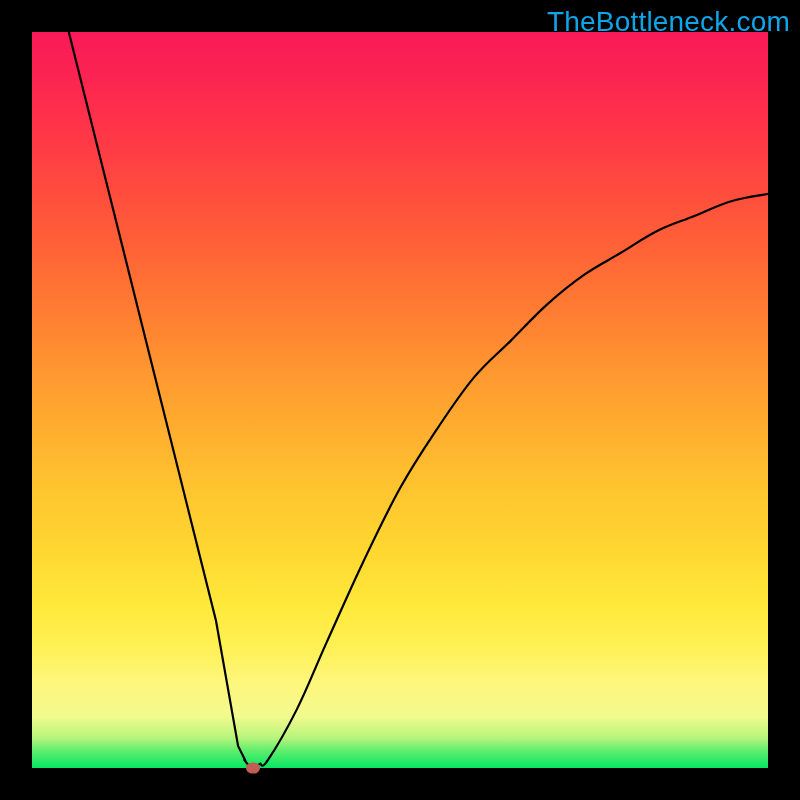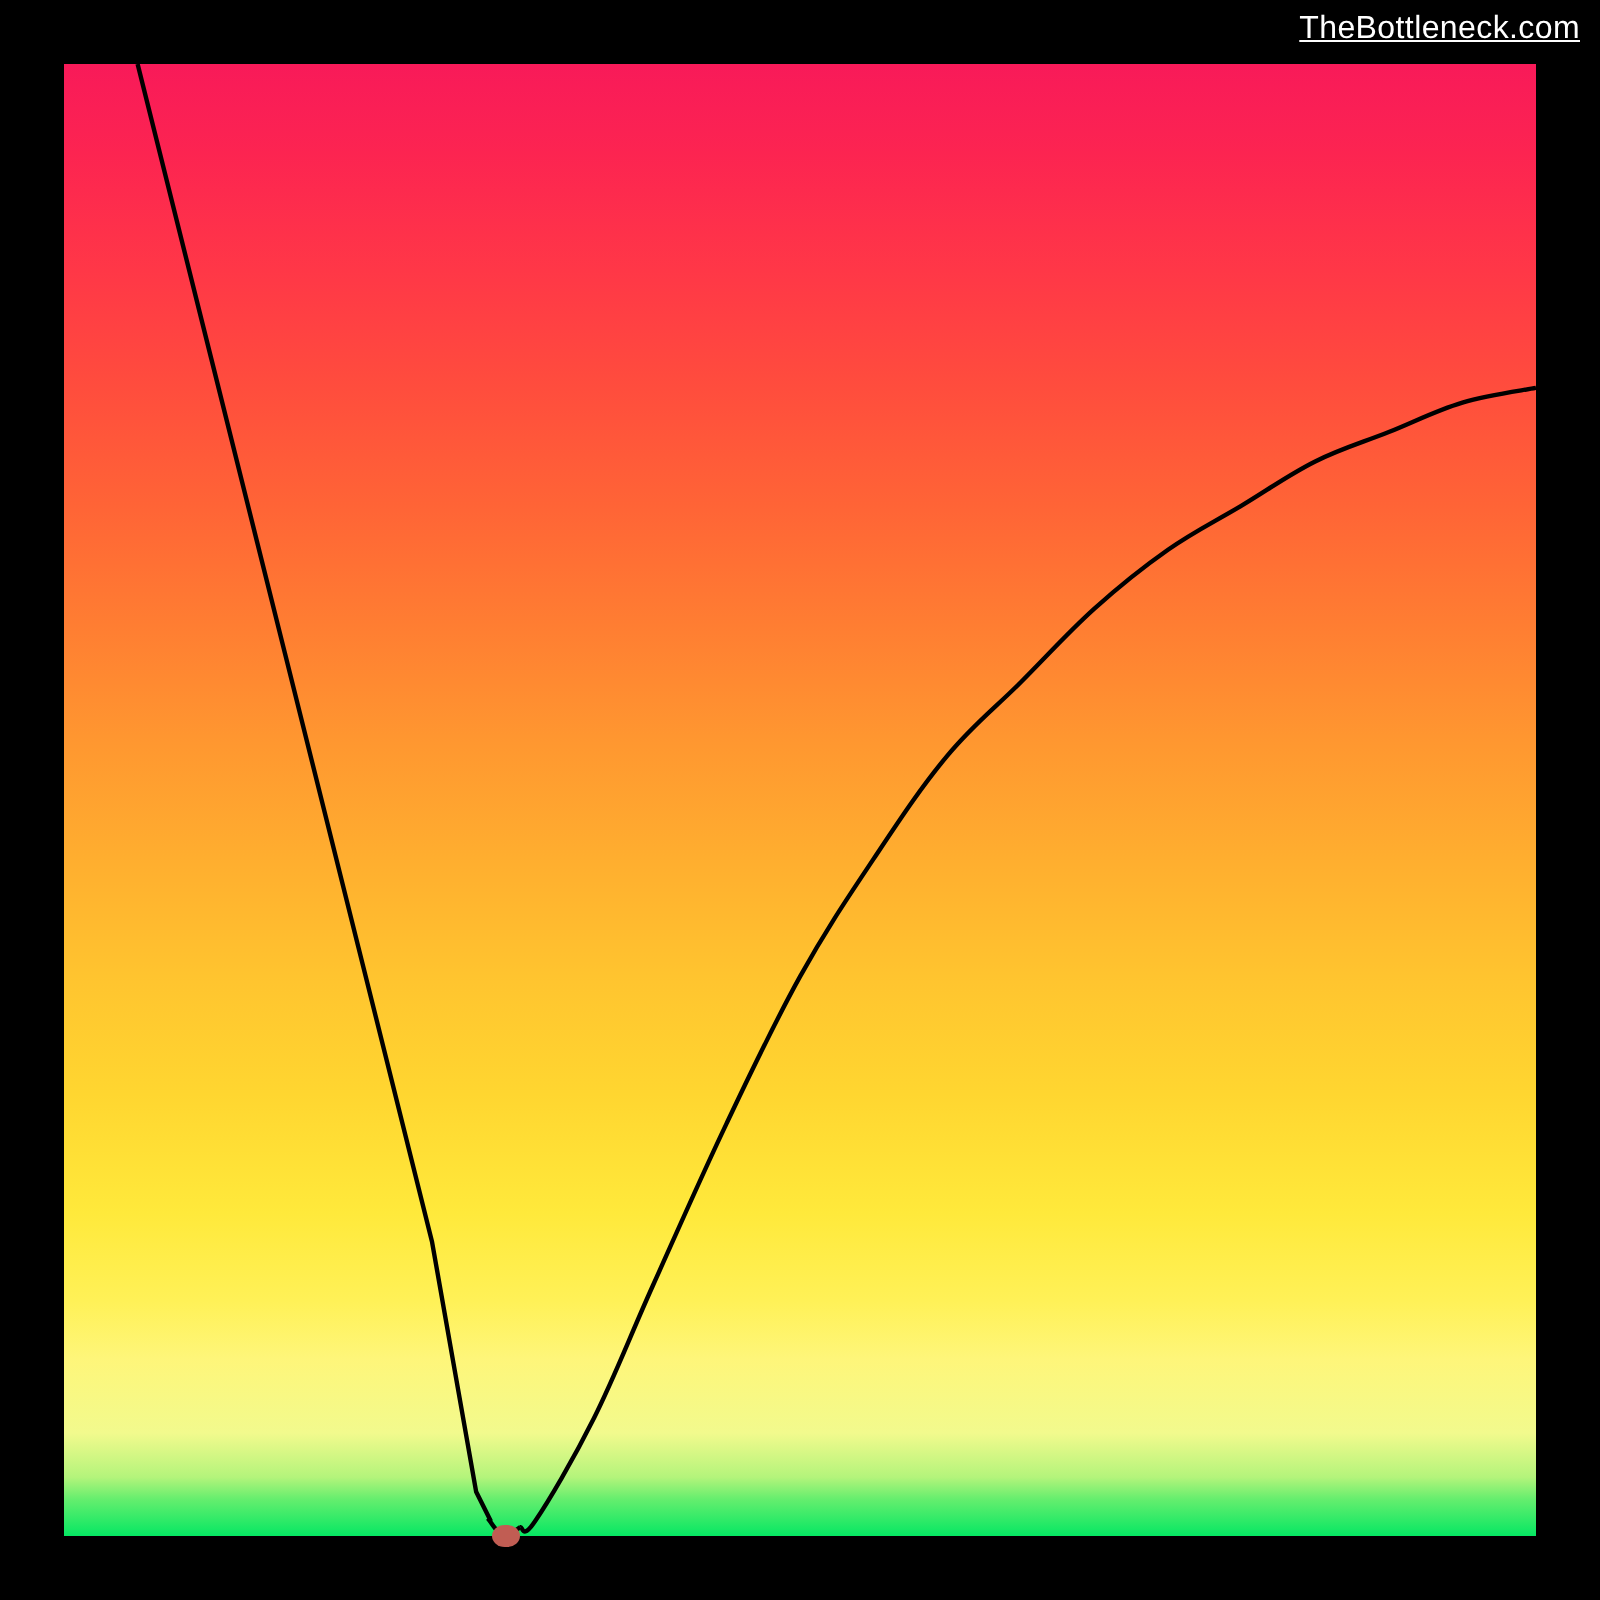--- a/index.html
+++ b/index.html
@@ -54,26 +54,25 @@
     width: 14px;
     height: 11px;
     background: #c15d53;
     border-radius: 50% / 55%;
     transform: translate(-50%, -50%);
   }
   .watermark {
     position: absolute;
     top: 6px;
     right: 10px;
-    color: #ffffff;
-    font-size: 16px;
+    color: #0ea5e9;
+    font-size: 28px;
     font-weight: 500;
     letter-spacing: 0.2px;
     user-select: none;
-    text-decoration: underline;
   }
 </style>
 </head>
 <body>
 <div class="frame">
 
   <div class="plot-area">
 
     <svg class="curve" viewBox="0 0 736 736" preserveAspectRatio="none">
 

